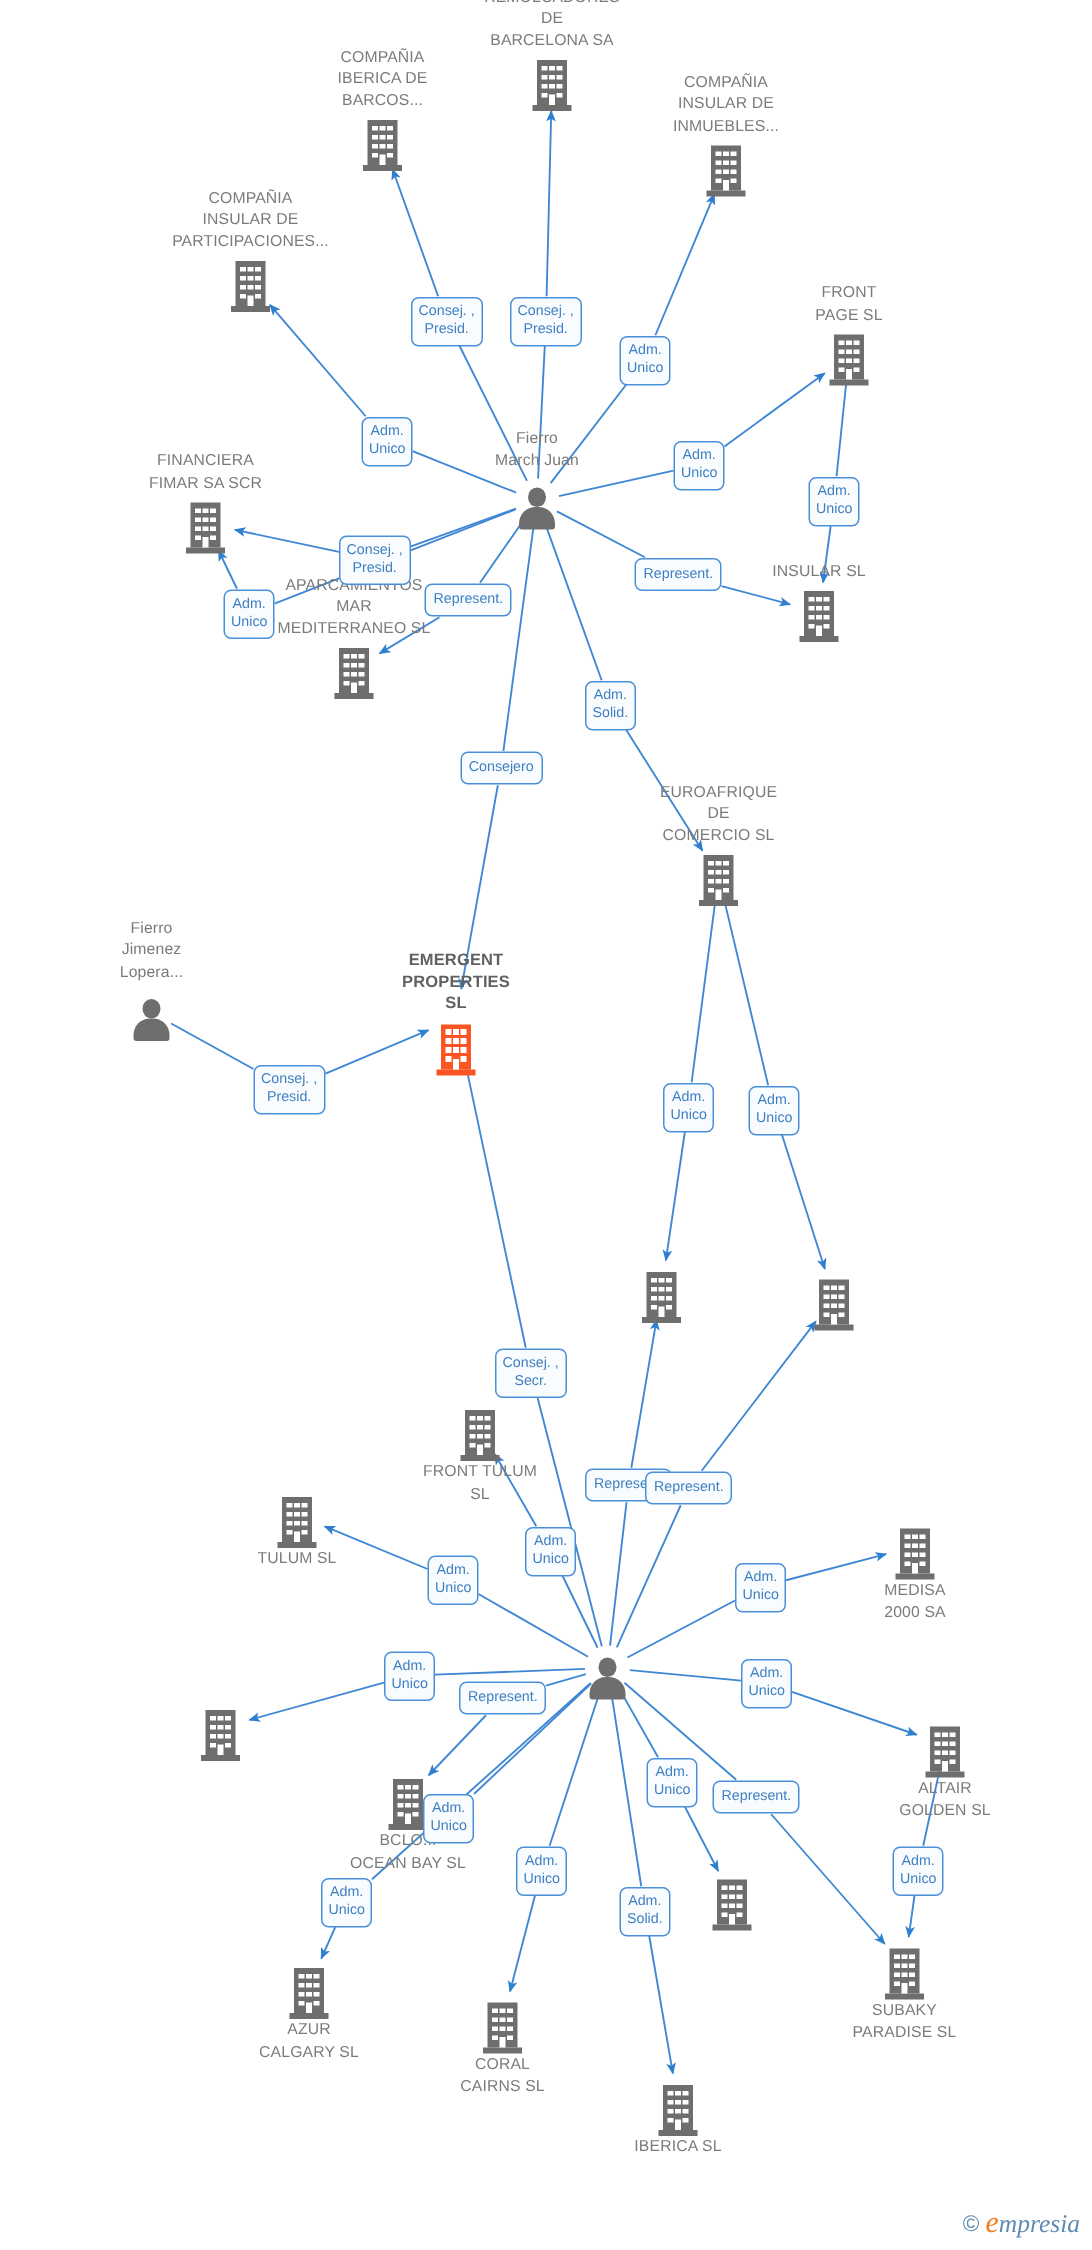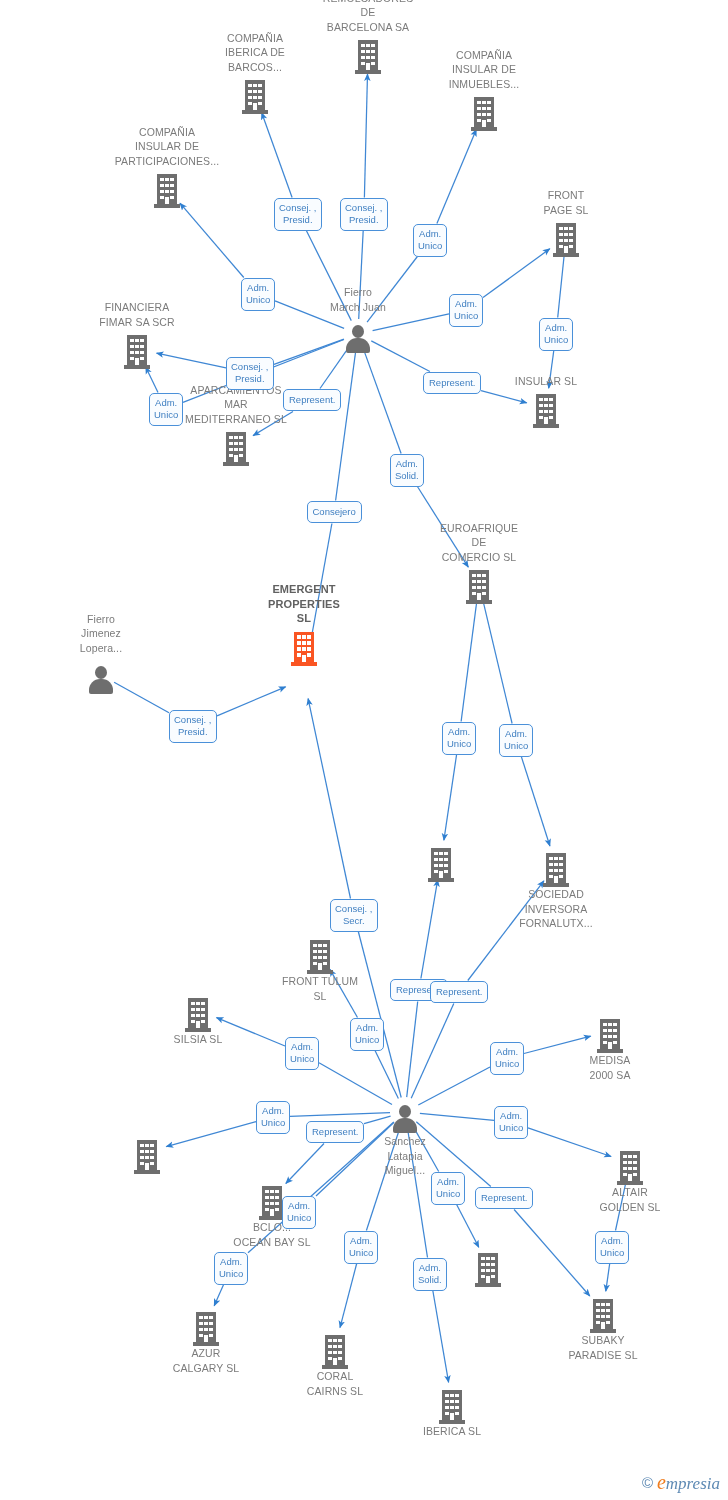--- a/index.html
+++ b/index.html
@@ -445,21 +445,21 @@
         <div class="label">Fierro
 Jimenez
 Lopera...</div>
         <div class="glyph">
           <div class="person">
             <div class="head"></div>
             <div class="torso"></div>
           </div>
         </div>
       </div>
-      <div class="node above center" style="left: 304px; top: 582px;">
+      <div class="node above center" style="left: 304px; top: 633px;">
         <div class="label">EMERGENT
 PROPERTIES
 SL</div>
         <div class="glyph">
           <div class="bld orange">
             <div class="body"></div>
             <div class="base"></div>
             <div class="win" style="left: 6.2px; top: 3.5px;"></div>
             <div class="win" style="left: 11.2px; top: 3.5px;"></div>
             <div class="win" style="left: 16.2px; top: 3.5px;"></div>
@@ -507,23 +507,20 @@
             <div class="win" style="left: 11.2px; top: 9.5px;"></div>
             <div class="win" style="left: 16.2px; top: 9.5px;"></div>
             <div class="win" style="left: 6.2px; top: 15.5px;"></div>
             <div class="win" style="left: 11.2px; top: 15.5px;"></div>
             <div class="win" style="left: 16.2px; top: 15.5px;"></div>
             <div class="win" style="left: 6.2px; top: 21.5px;"></div>
             <div class="win" style="left: 16.2px; top: 21.5px;"></div>
             <div class="door"></div>
           </div>
         </div>
-        <div class="label">SOCIEDAD
-INVERSORA
-FORNALUTX...</div>
       </div>
       <div class="node below" style="left: 320px; top: 932px;">
         <div class="glyph">
           <div class="bld">
             <div class="body"></div>
             <div class="base"></div>
             <div class="win" style="left: 6.2px; top: 3.5px;"></div>
             <div class="win" style="left: 11.2px; top: 3.5px;"></div>
             <div class="win" style="left: 16.2px; top: 3.5px;"></div>
             <div class="win" style="left: 6.2px; top: 9.5px;"></div>
@@ -552,21 +549,21 @@
             <div class="win" style="left: 11.2px; top: 9.5px;"></div>
             <div class="win" style="left: 16.2px; top: 9.5px;"></div>
             <div class="win" style="left: 6.2px; top: 15.5px;"></div>
             <div class="win" style="left: 11.2px; top: 15.5px;"></div>
             <div class="win" style="left: 16.2px; top: 15.5px;"></div>
             <div class="win" style="left: 6.2px; top: 21.5px;"></div>
             <div class="win" style="left: 16.2px; top: 21.5px;"></div>
             <div class="door"></div>
           </div>
         </div>
-        <div class="label">SILSIA SL</div>
+        <div class="label">TULUM SL</div>
       </div>
       <div class="node below" style="left: 610px; top: 1011px;">
         <div class="glyph">
           <div class="bld">
             <div class="body"></div>
             <div class="base"></div>
             <div class="win" style="left: 6.2px; top: 3.5px;"></div>
             <div class="win" style="left: 11.2px; top: 3.5px;"></div>
             <div class="win" style="left: 16.2px; top: 3.5px;"></div>
             <div class="win" style="left: 6.2px; top: 9.5px;"></div>
@@ -583,23 +580,20 @@
         <div class="label">MEDISA
 2000 SA</div>
       </div>
       <div class="node below" style="left: 405px; top: 1092px;">
         <div class="glyph">
           <div class="person">
             <div class="head"></div>
             <div class="torso"></div>
           </div>
         </div>
-        <div class="label">Sanchez
-Latapia
-Miguel...</div>
       </div>
       <div class="node below" style="left: 147px; top: 1132px;">
         <div class="glyph">
           <div class="bld">
             <div class="body"></div>
             <div class="base"></div>
             <div class="win" style="left: 6.2px; top: 3.5px;"></div>
             <div class="win" style="left: 11.2px; top: 3.5px;"></div>
             <div class="win" style="left: 16.2px; top: 3.5px;"></div>
             <div class="win" style="left: 6.2px; top: 9.5px;"></div>

